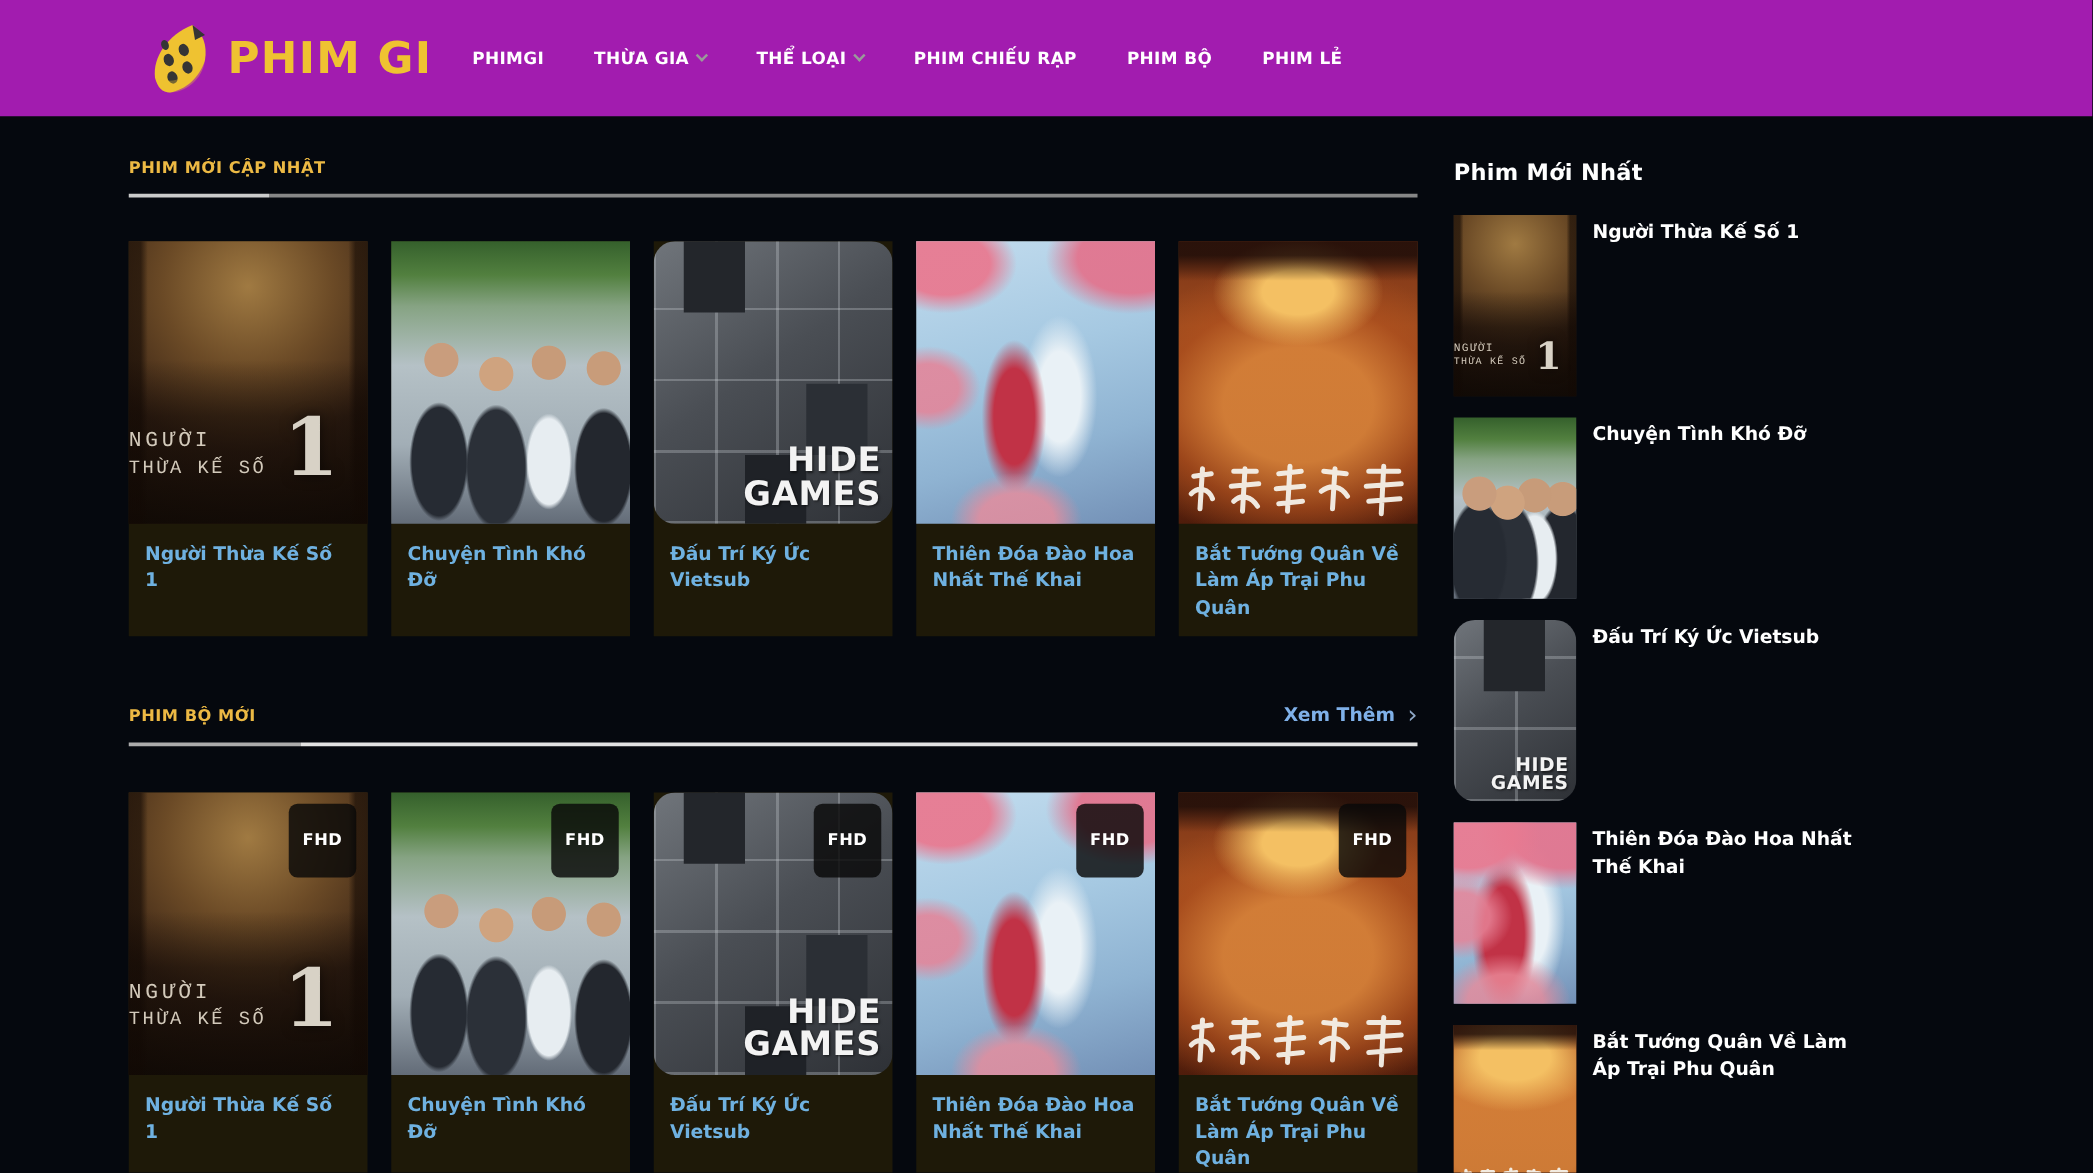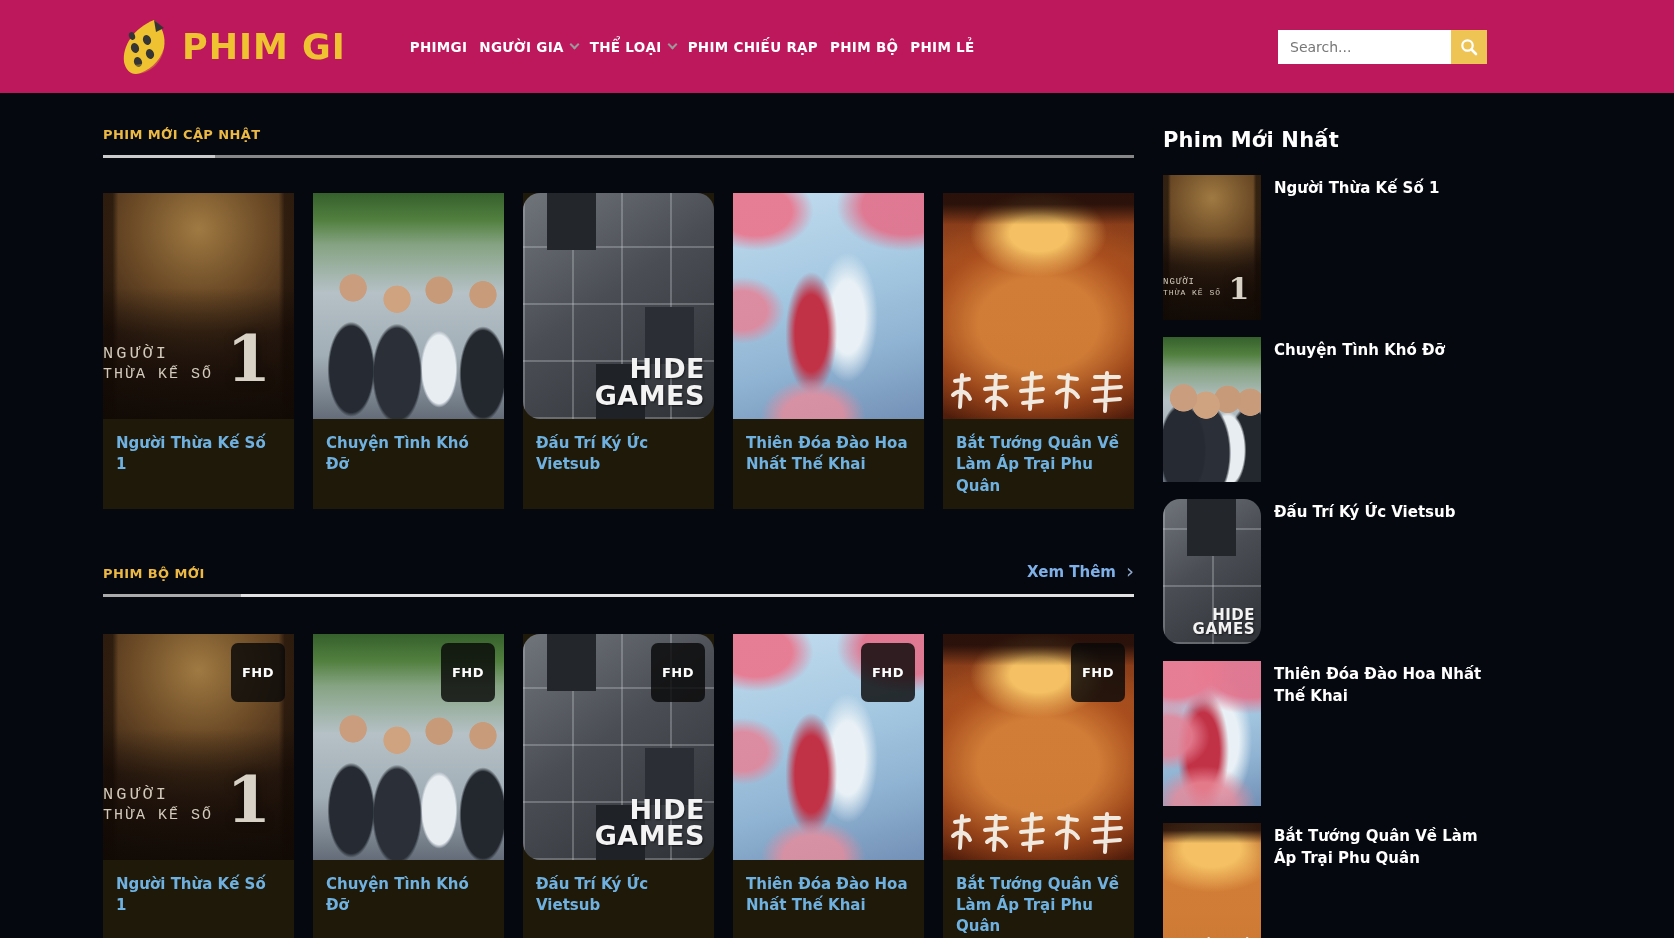--- a/index.html
+++ b/index.html
@@ -5,29 +5,29 @@
   * { margin:0; padding:0; box-sizing:border-box; }
   html,body { width:1674px; height:938px; overflow:hidden; }
   body {
     background:#05080e;
     font-family:"DejaVu Sans","Liberation Sans",sans-serif;
   }
   a { text-decoration:none; cursor:pointer; }
 
   
   .header {
-    height:93px; background:#be185d;
+    height:93px; background:#a21caf;
     display:flex; align-items:center;
     padding:0 187px 0 120px;
   }
   .logo { display:flex; align-items:center; gap:10px; }
   .logo-text {
     color:#efc231; font-size:35px; font-weight:700; letter-spacing:1px;
   }
-  .nav { display:flex; align-items:flex-end; gap:12px; margin-left:64px; }
+  .nav { display:flex; align-items:flex-end; gap:40px; margin-left:32px; }
   .nav-item {
     color:#ffffff; font-size:13.5px; font-weight:700; letter-spacing:.3px;
     display:flex; align-items:center; white-space:nowrap;
   }
   .chev-down {
     width:7px; height:7px; margin-left:7px; margin-top:-4px;
     border-right:2px solid #9a9a9a; border-bottom:2px solid #9a9a9a;
     transform:rotate(45deg); display:inline-block;
   }
   .search { margin-left:auto; display:flex; }
@@ -140,21 +140,21 @@
   .pg5 {
     background:
       linear-gradient(180deg, rgba(28,12,8,.85) 0 5%, transparent 14%),
       radial-gradient(ellipse 95px 60px at 50% 18%, #f4c063 0 30%, transparent 72%),
       radial-gradient(ellipse 150px 115px at 50% 58%, rgba(216,131,58,.9) 0 40%, rgba(178,82,31,.65) 72%, transparent 100%),
       linear-gradient(180deg,#7a3317 0%,#9c4a1d 30%,#8a3b16 62%,#4e1c0b 100%);
   }
   .callig { position:absolute; left:0; right:0; bottom:4px; }
 
   
-  .aside-title { color:#ffffff; font-size:21px; font-weight:700; margin-top:35px; letter-spacing:.2px; }
+  .aside-title { color:#ffffff; font-size:18px; font-weight:700; margin-top:35px; letter-spacing:.2px; }
   .aside-list { margin-top:23px; }
   .aside-item { display:flex; margin-bottom:17px; }
   .thumb { width:98px; height:145px; position:relative; overflow:hidden; flex-shrink:0; }
   .aside-info { margin-left:13px; padding-top:3px; }
   .aside-item-title { color:#ffffff; font-size:15px; font-weight:700; line-height:1.45; }
 </style>
 </head>
 <body>
 
 <div class="header">
@@ -170,47 +170,38 @@
       <path d="M4,44 C16,50 30,46 44,30 C42,46 28,56 16,56 C10,56 6,52 4,44 Z" fill="#efc231" opacity=".35"></path>
     </svg>
     <span class="logo-text">PHIM GI</span>
   </a>
 
   <div class="nav">
     <a class="nav-item">
         <span>PHIMGI</span>
       </a>
     <a class="nav-item">
-        <span>NGƯỜI GIA</span>
+        <span>THỪA GIA</span>
         <span class="chev-down"></span>
       </a>
     <a class="nav-item">
         <span>THỂ LOẠI</span>
         <span class="chev-down"></span>
       </a>
     <a class="nav-item">
         <span>PHIM CHIẾU RẠP</span>
       </a>
     <a class="nav-item">
         <span>PHIM BỘ</span>
       </a>
     <a class="nav-item">
         <span>PHIM LẺ</span>
       </a>
   </div>
 
-  <div class="search">
-    <input type="text" placeholder="Search..." style="">
-    <button>
-      <svg width="18" height="18" viewBox="0 0 18 18">
-        <circle cx="7.5" cy="7.5" r="5.2" fill="none" stroke="#ffffff" stroke-width="2.2"></circle>
-        <line x1="11.5" y1="11.5" x2="16" y2="16" stroke="#ffffff" stroke-width="2.6" stroke-linecap="round"></line>
-      </svg>
-    </button>
-  </div>
 </div>
 
 <div class="page">
   <div class="main">
 
     <div class="sec-head">
       <div class="sec-title">PHIM MỚI CẬP NHẬT</div>
     </div>
     <div class="rule rule1"></div>
 

